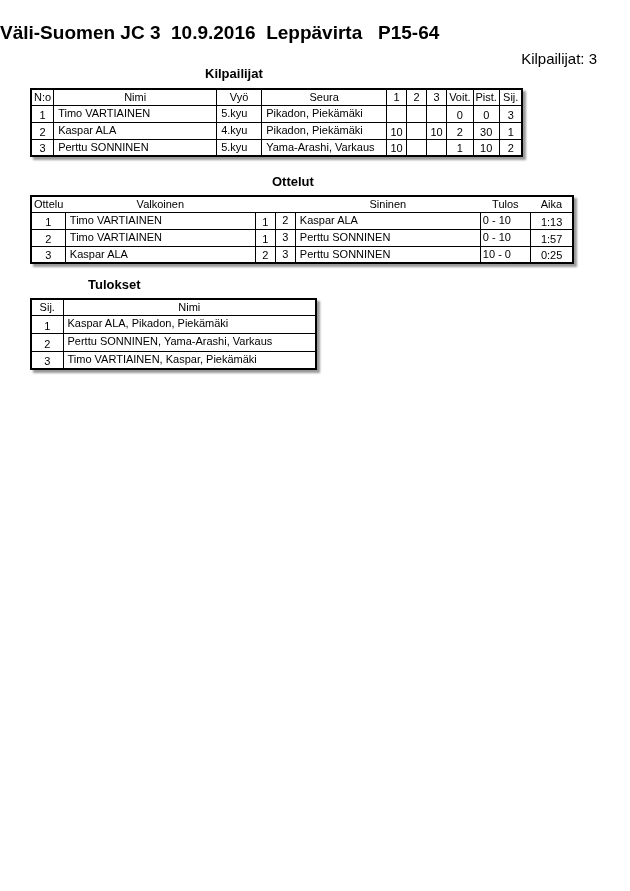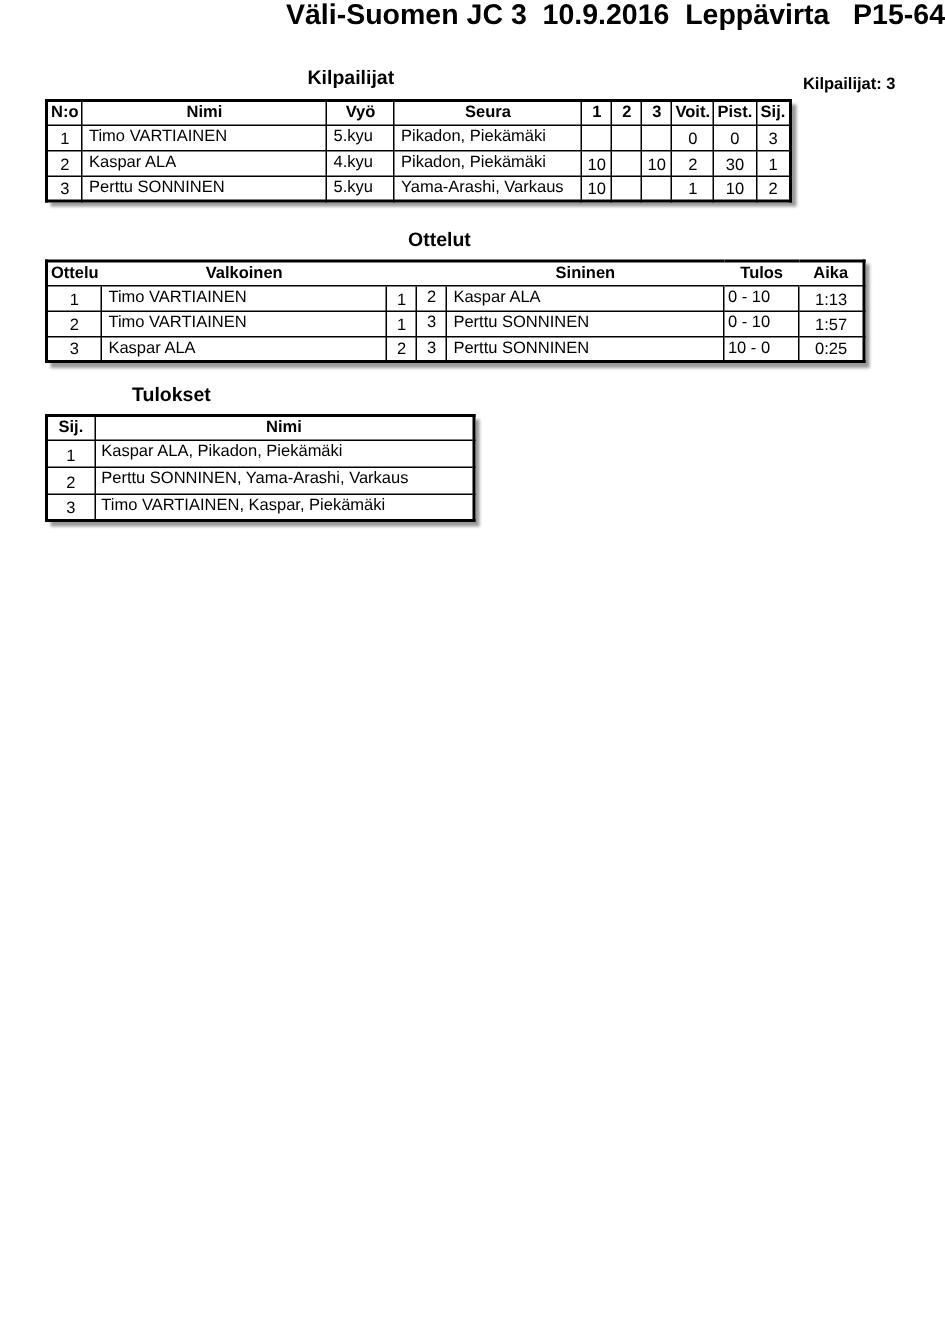--- a/index.html
+++ b/index.html
@@ -5,31 +5,32 @@
   * { margin: 0; padding: 0; box-sizing: border-box; }
   html, body {
     width: 630px; height: 891px;
     background: #ffffff;
     color: #000000;
     font-family: "Liberation Sans", sans-serif;
     position: relative;
     overflow: hidden;
   }
   .page-title {
-    text-align: right;
+    padding-top: 22px;
+    text-align: left;
     font-size: 19px;
     font-weight: bold;
     white-space: pre;
   }
   .participants-count {
     position: absolute;
     top: 50px;
     right: 33px;
-    font-size: 11px;
-    font-weight: bold;
+    font-size: 15px;
+    font-weight: normal;
     white-space: pre;
   }
   .section-heading {
     font-size: 13px;
     font-weight: bold;
     width: max-content;
     line-height: 15px;
   }
   #h-competitors { margin: 22px 0 7px 205px; }
   #h-matches     { margin: 17px 0 6px 272px; }
@@ -43,21 +44,21 @@
     font-size: 11px;
     box-shadow: 3px 3px 2px #999999;
     border: 2px solid #000000;
   }
   table.tbl th, table.tbl td {
     border: 1px solid #000000;
     white-space: nowrap;
     padding: 0 2px;
   }
   table.tbl th {
-    font-weight: bold;
+    font-weight: normal;
     height: 16px;
     text-align: center;
     font-size: 11px;
   }
   table.tbl td { height: 17px; overflow: hidden; }
   table.results td { height: 18px; }
 
   
   table.matches thead th { border-left: none; border-right: none; }
   table.matches thead th.th-ottelu {

